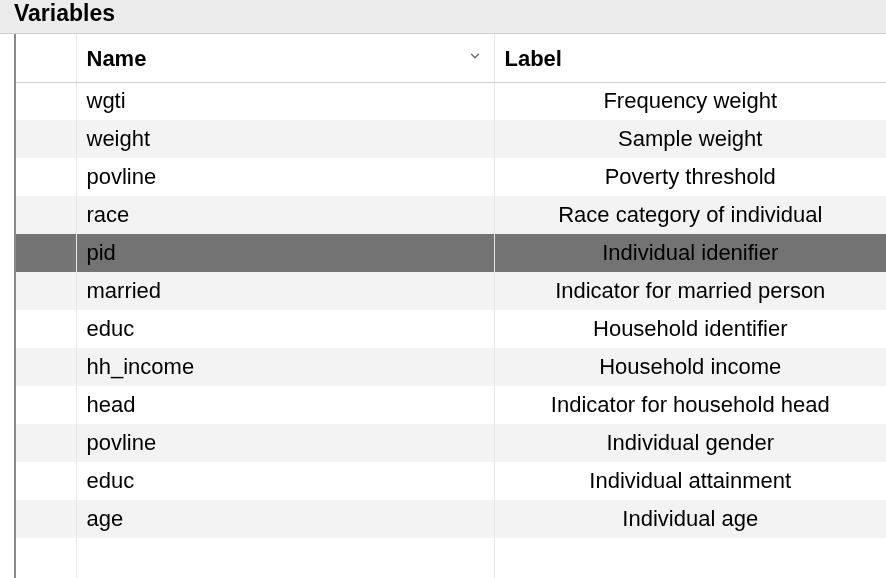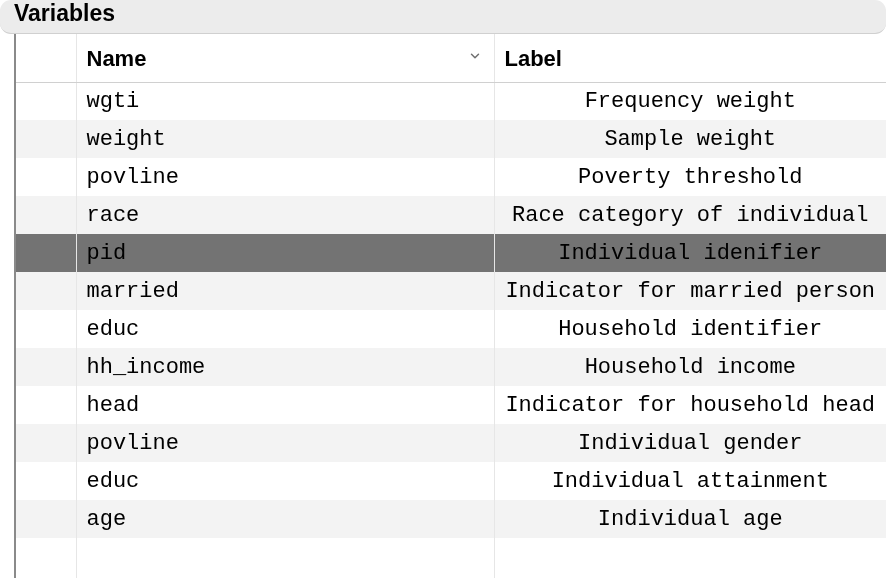--- a/index.html
+++ b/index.html
@@ -19,21 +19,20 @@
     .panel {
       width: 100%;
       height: 100%;
     }
     .panel-header {
       background: #ececec;
       border-bottom: 1px solid #d0d0d0;
       padding: 0 0 6px 14px;
       font-weight: 700;
       font-size: 23px;
-      border-radius: 11px;
     }
     .table-wrap {
       border-left: 2px solid #8a8a8a;
       margin-left: 14px;
       background: #fff;
       height: calc(100% - 32px);
     }
     table {
       width: 100%;
       border-collapse: collapse;
@@ -84,21 +83,20 @@
       background: #f3f3f3;
     }
     tbody tr:nth-child(odd) td {
       background: #fff;
     }
     tbody tr.selected td {
       background: #737373;
     }
     tbody td {
       border-right: 1px solid #e6e6e6;
-      font-family: Liberation Mono, monospace;
     }
     tbody td.col-gutter {
       border-right: 1px solid #e6e6e6;
     }
     tbody td:last-child {
       border-right: none;
       text-align: center;
     }
     thead th:last-child {
       border-right: none;

